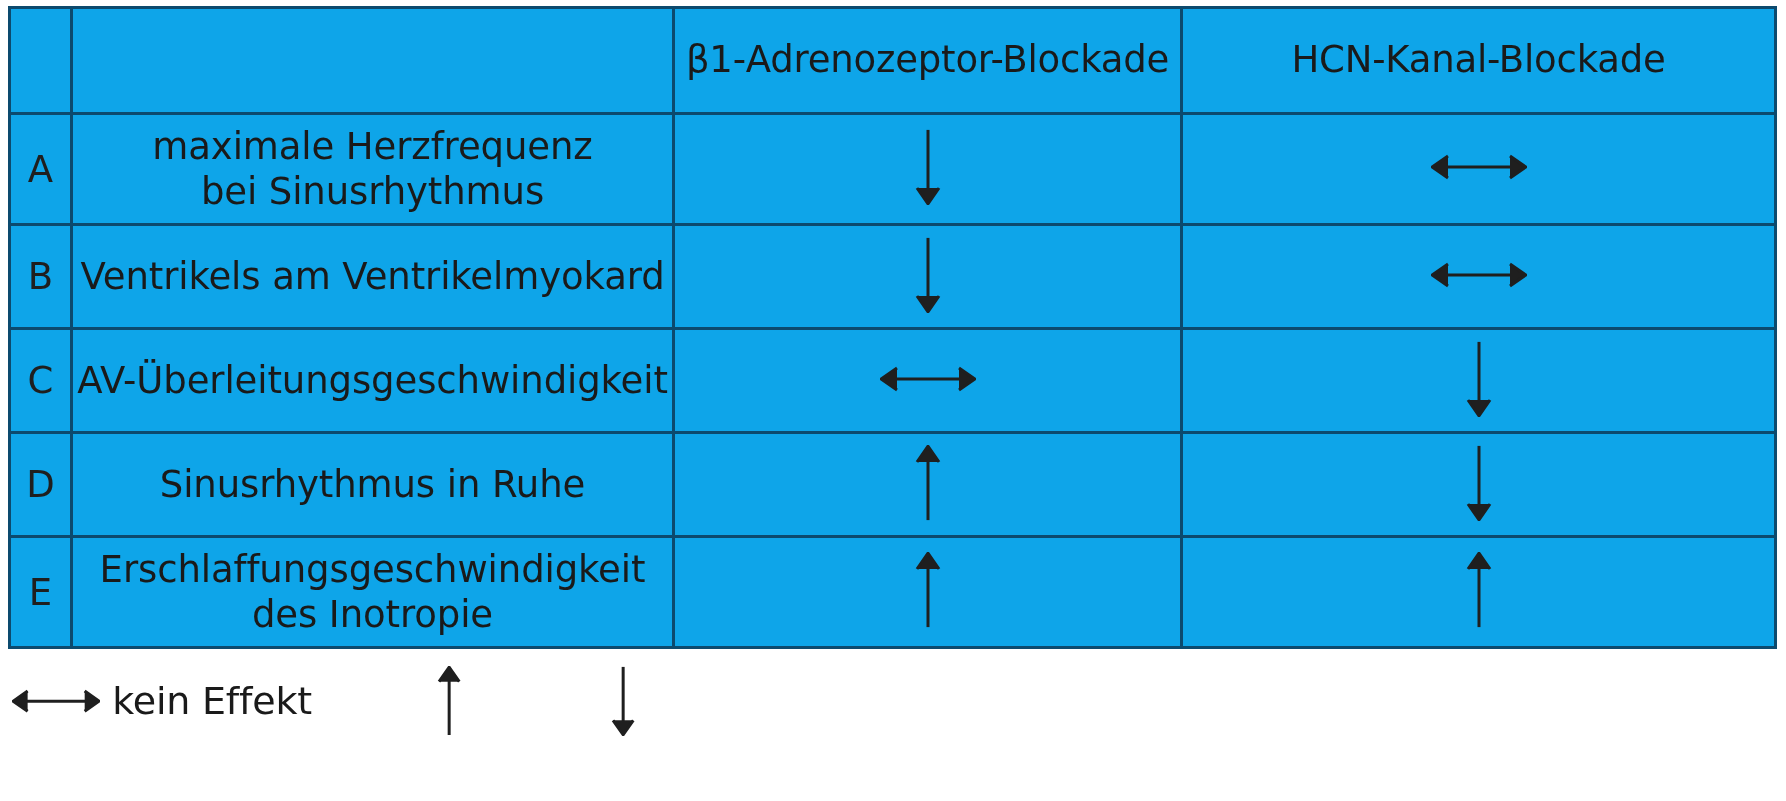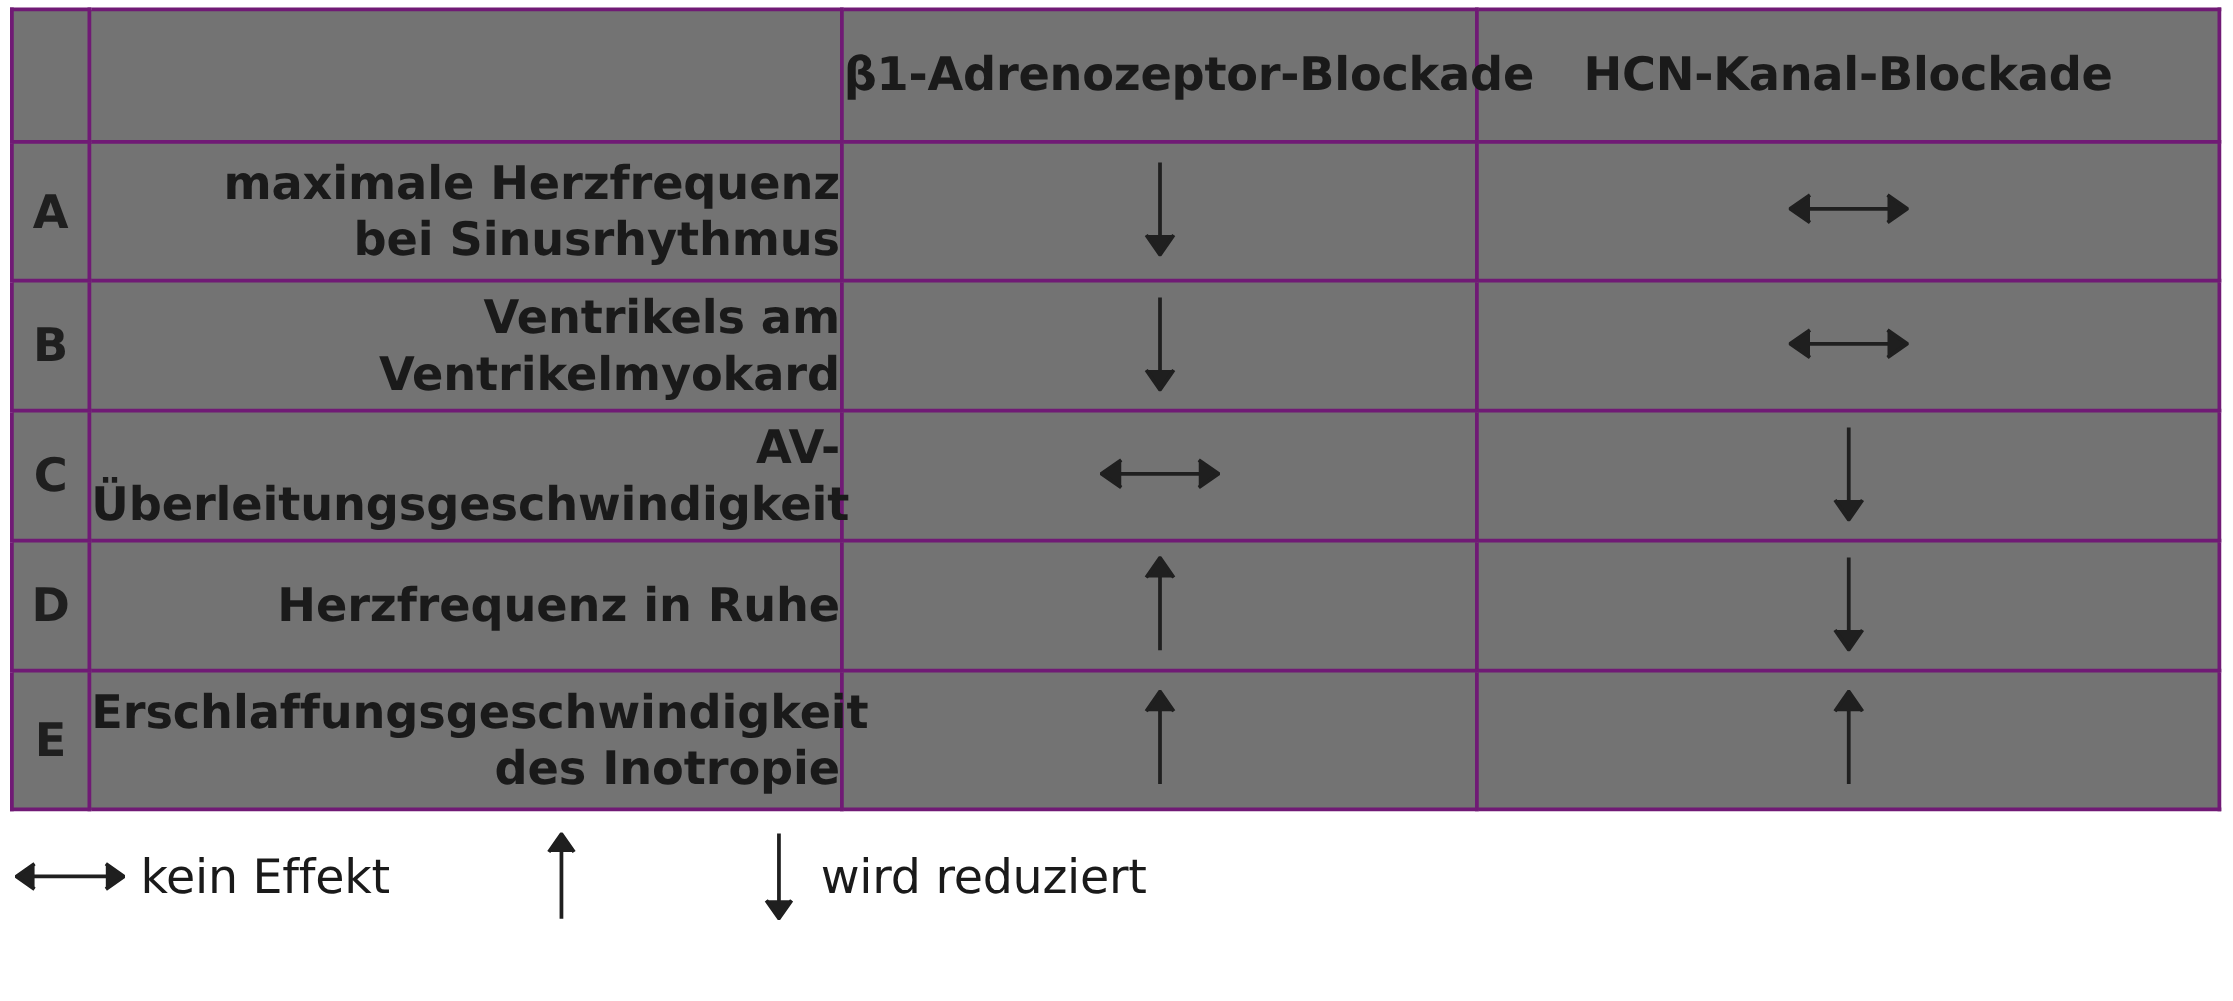--- a/index.html
+++ b/index.html
@@ -26,25 +26,25 @@
 
   
   table.grid {
     border-collapse: collapse;
     width: 1766px;
     table-layout: fixed;
     margin: 0;
   }
   table.grid td,
   table.grid th {
-    border: 3px solid #701a75;
+    border: 3px solid #0c4a6e;
     padding: 0;
     vertical-align: middle;
-    font-weight: bold;
-    background: #737373;
+    font-weight: normal;
+    background: #0ea5e9;
   }
 
   
   col.c-letter { width: 62px; }
   col.c-label  { width: 602px; }
   col.c-col1   { width: 508px; }
   col.c-col2   { width: 594px; }
 
   
   .hdr-blank-letter,
@@ -62,21 +62,21 @@
   }
 
   
   .letter-cell {
     text-align: center;
     font-size: 37px;
     line-height: 1;
     color: #1f1f1f;
   }
   .label-cell {
-    text-align: right;
+    text-align: center;
     font-size: 37px;
     line-height: 1.22;
     padding: 6px 10px 6px 18px;
     letter-spacing: -0.1px;
   }
   .label-cell .l2 { display: block; }
 
   .sym-cell {
     text-align: center;
     vertical-align: middle;
@@ -196,21 +196,21 @@
           <span class="sym"><svg class="arrow" width="46" height="76" viewBox="0 0 46 76">
                 <line x1="23" y1="0.8999999999999999" x2="23" y2="70.05" stroke="#1f1f1f" stroke-width="3" stroke-linecap="butt"></line>
                 <polyline points="12,59 23,74.8 34,59" fill="none" stroke="#1f1f1f" stroke-width="3" stroke-linejoin="miter" stroke-linecap="butt"></polyline>
               </svg></span>
         </td>
       </tr>
 
       <tr class="r-short">
         <td class="letter-cell">D</td>
         <td class="label-cell">
-          <span class="l1">Herzfrequenz in Ruhe</span>
+          <span class="l1">Sinusrhythmus in Ruhe</span>
         </td>
         <td class="sym-cell">
           <span class="sym"><svg class="arrow" width="46" height="76" viewBox="0 0 46 76">
                 <line x1="23" y1="5.949999999999999" x2="23" y2="75.1" stroke="#1f1f1f" stroke-width="3" stroke-linecap="butt"></line>
                 <polyline points="12,17 23,1.2000000000000002 34,17" fill="none" stroke="#1f1f1f" stroke-width="3" stroke-linejoin="miter" stroke-linecap="butt"></polyline>
               </svg></span>
         </td>
         <td class="sym-cell">
           <span class="sym"><svg class="arrow" width="46" height="76" viewBox="0 0 46 76">
                 <line x1="23" y1="0.8999999999999999" x2="23" y2="70.05" stroke="#1f1f1f" stroke-width="3" stroke-linecap="butt"></line>
@@ -268,18 +268,17 @@
 
     <div class="lg-gap-2"></div>
 
     <div class="legend-item">
       <span class="lg-sym">
           <svg class="arrow" width="42.32" height="69.92" viewBox="0 0 42.32 69.92">
             <line x1="21.16" y1="0.8999999999999999" x2="21.16" y2="64.446" stroke="#1f1f1f" stroke-width="3" stroke-linecap="butt"></line>
             <polyline points="11.04,54.28 21.16,68.72 31.28,54.28" fill="none" stroke="#1f1f1f" stroke-width="3" stroke-linejoin="miter" stroke-linecap="butt"></polyline>
           </svg>
         </span>
-      <span class="lg-text">wird reduziert</span>
     </div>
 
   </div>
 
 </div>
 
 </body></html>

